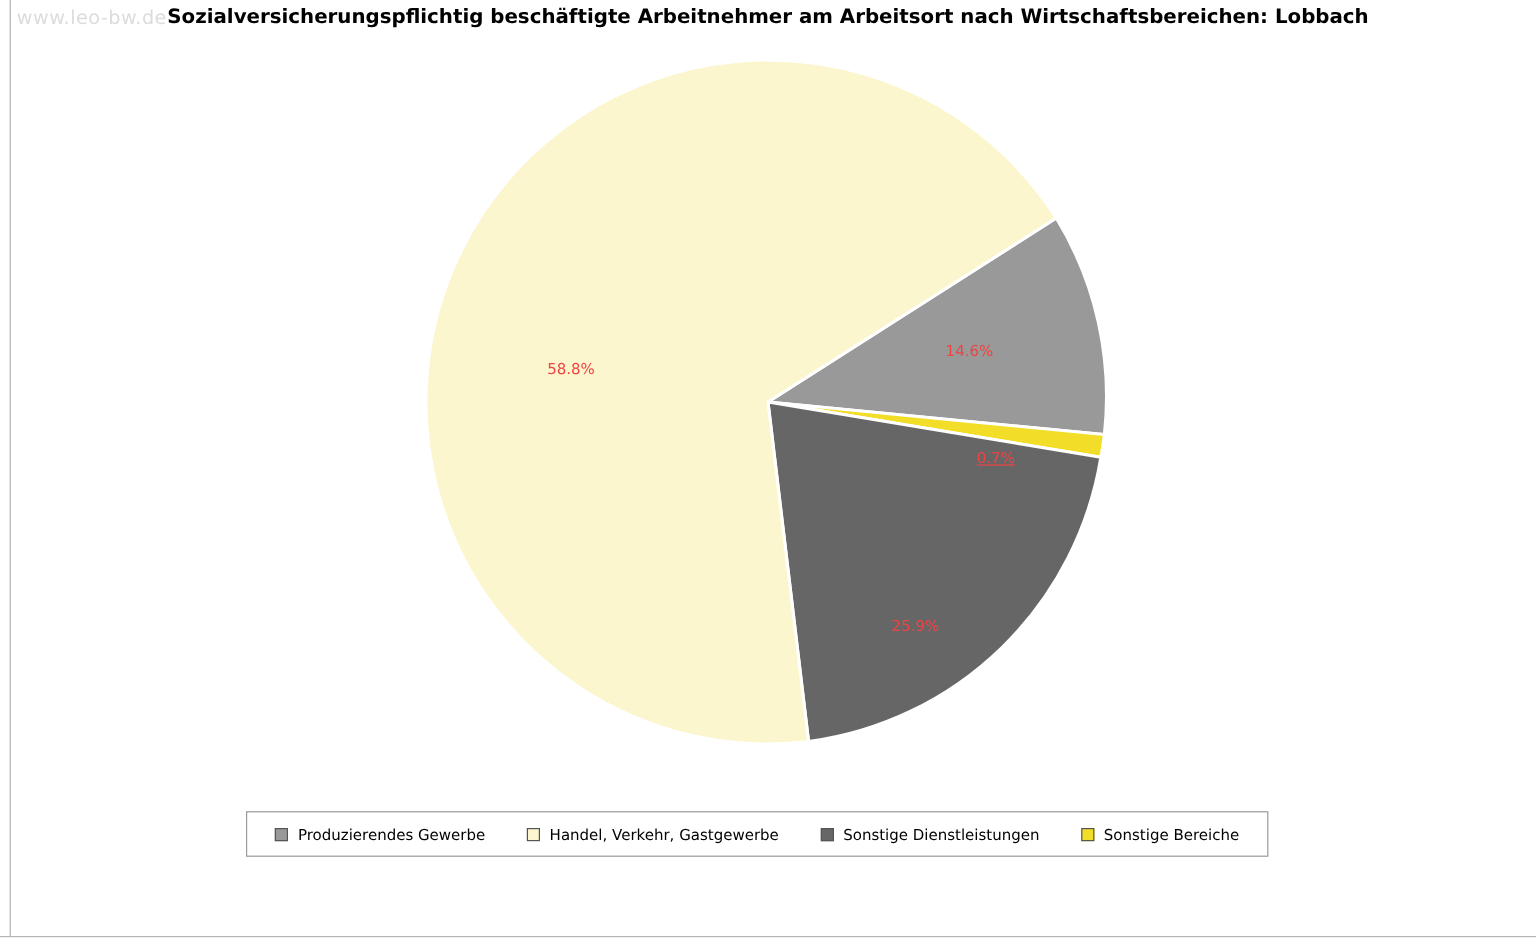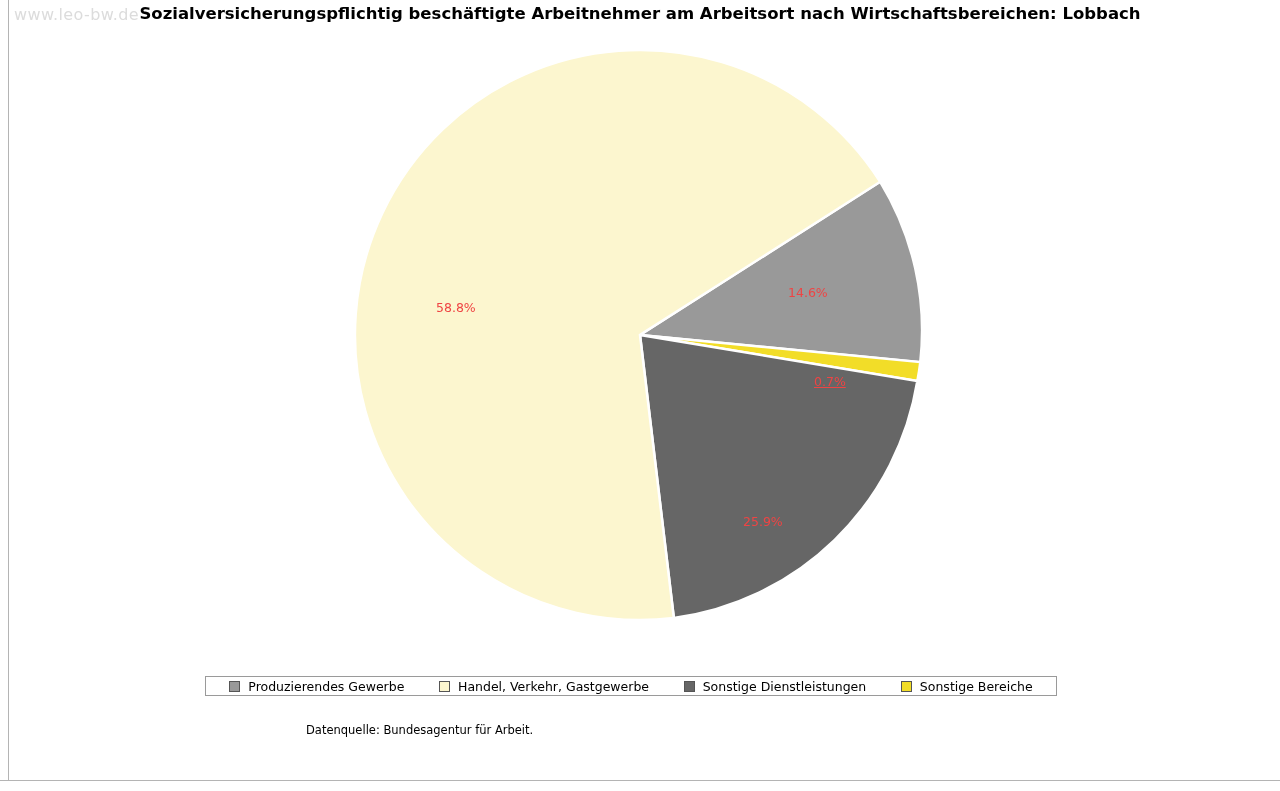--- a/index.html
+++ b/index.html
@@ -67,21 +67,21 @@
     position: absolute;
     font-size: 12.5px;
     color: #ef4444;
     white-space: nowrap;
   }
   #legend {
     position: absolute;
     left: 205px;
     top: 676px;
     width: 852px;
-    height: 20px;
+    height: 38px;
     border: 1px solid #9a9a9a;
     background: #ffffff;
     box-sizing: border-box;
     display: flex;
     align-items: center;
     justify-content: space-around;
     padding: 0 6px;
   }
   .legend-item {
     display: flex;
@@ -127,21 +127,21 @@
 
       <path d="M 290 290 L 530.22 136.73 A 285 285 0 0 1 570.3 317.12 Z" fill="#999999" stroke="#ffffff" stroke-width="2.5"></path>
 
       <path d="M 290 290 L 570.3 317.12 A 285 285 0 0 1 567.35 336.05 Z" fill="#f2dd28" stroke="#ffffff" stroke-width="2.5"></path>
 
       <path d="M 290 290 L 567.35 336.05 A 285 285 0 0 1 323.85 572.99 Z" fill="#666666" stroke="#ffffff" stroke-width="2.5"></path>
 
       <path d="M 290 290 L 323.85 572.99 A 285 285 0 1 1 530.22 136.73 Z" fill="#fcf6cf" stroke="#ffffff" stroke-width="2.5"></path>
     </svg>
 
-    <div class="slice-label" style="left:86px; top:255px;">58.8%</div>
+    <div class="slice-label" style="left:106px; top:255px;">58.8%</div>
     <div class="slice-label" style="left:438px; top:240px;">14.6%</div>
     <div class="slice-label" style="left:464px; top:329px;text-decoration:underline;">0.7%</div>
     <div class="slice-label" style="left:393px; top:469px;">25.9%</div>
   </div>
 
   <div id="legend">
     <div class="legend-item">
       <span class="legend-swatch" style="background:#999999;"></span>
       <span>Produzierendes Gewerbe</span>
     </div>
@@ -154,16 +154,15 @@
       <span>Sonstige Dienstleistungen</span>
     </div>
     <div class="legend-item">
       <span class="legend-swatch" style="background:#f2dd28;"></span>
       <span>Sonstige Bereiche</span>
     </div>
   </div>
 
   <div id="footnotes">
     <div class="gap"></div>
-    <div>Datenquelle: Bundesagentur für Arbeit.</div>
   </div>
 
 </div>
 
 </body></html>

